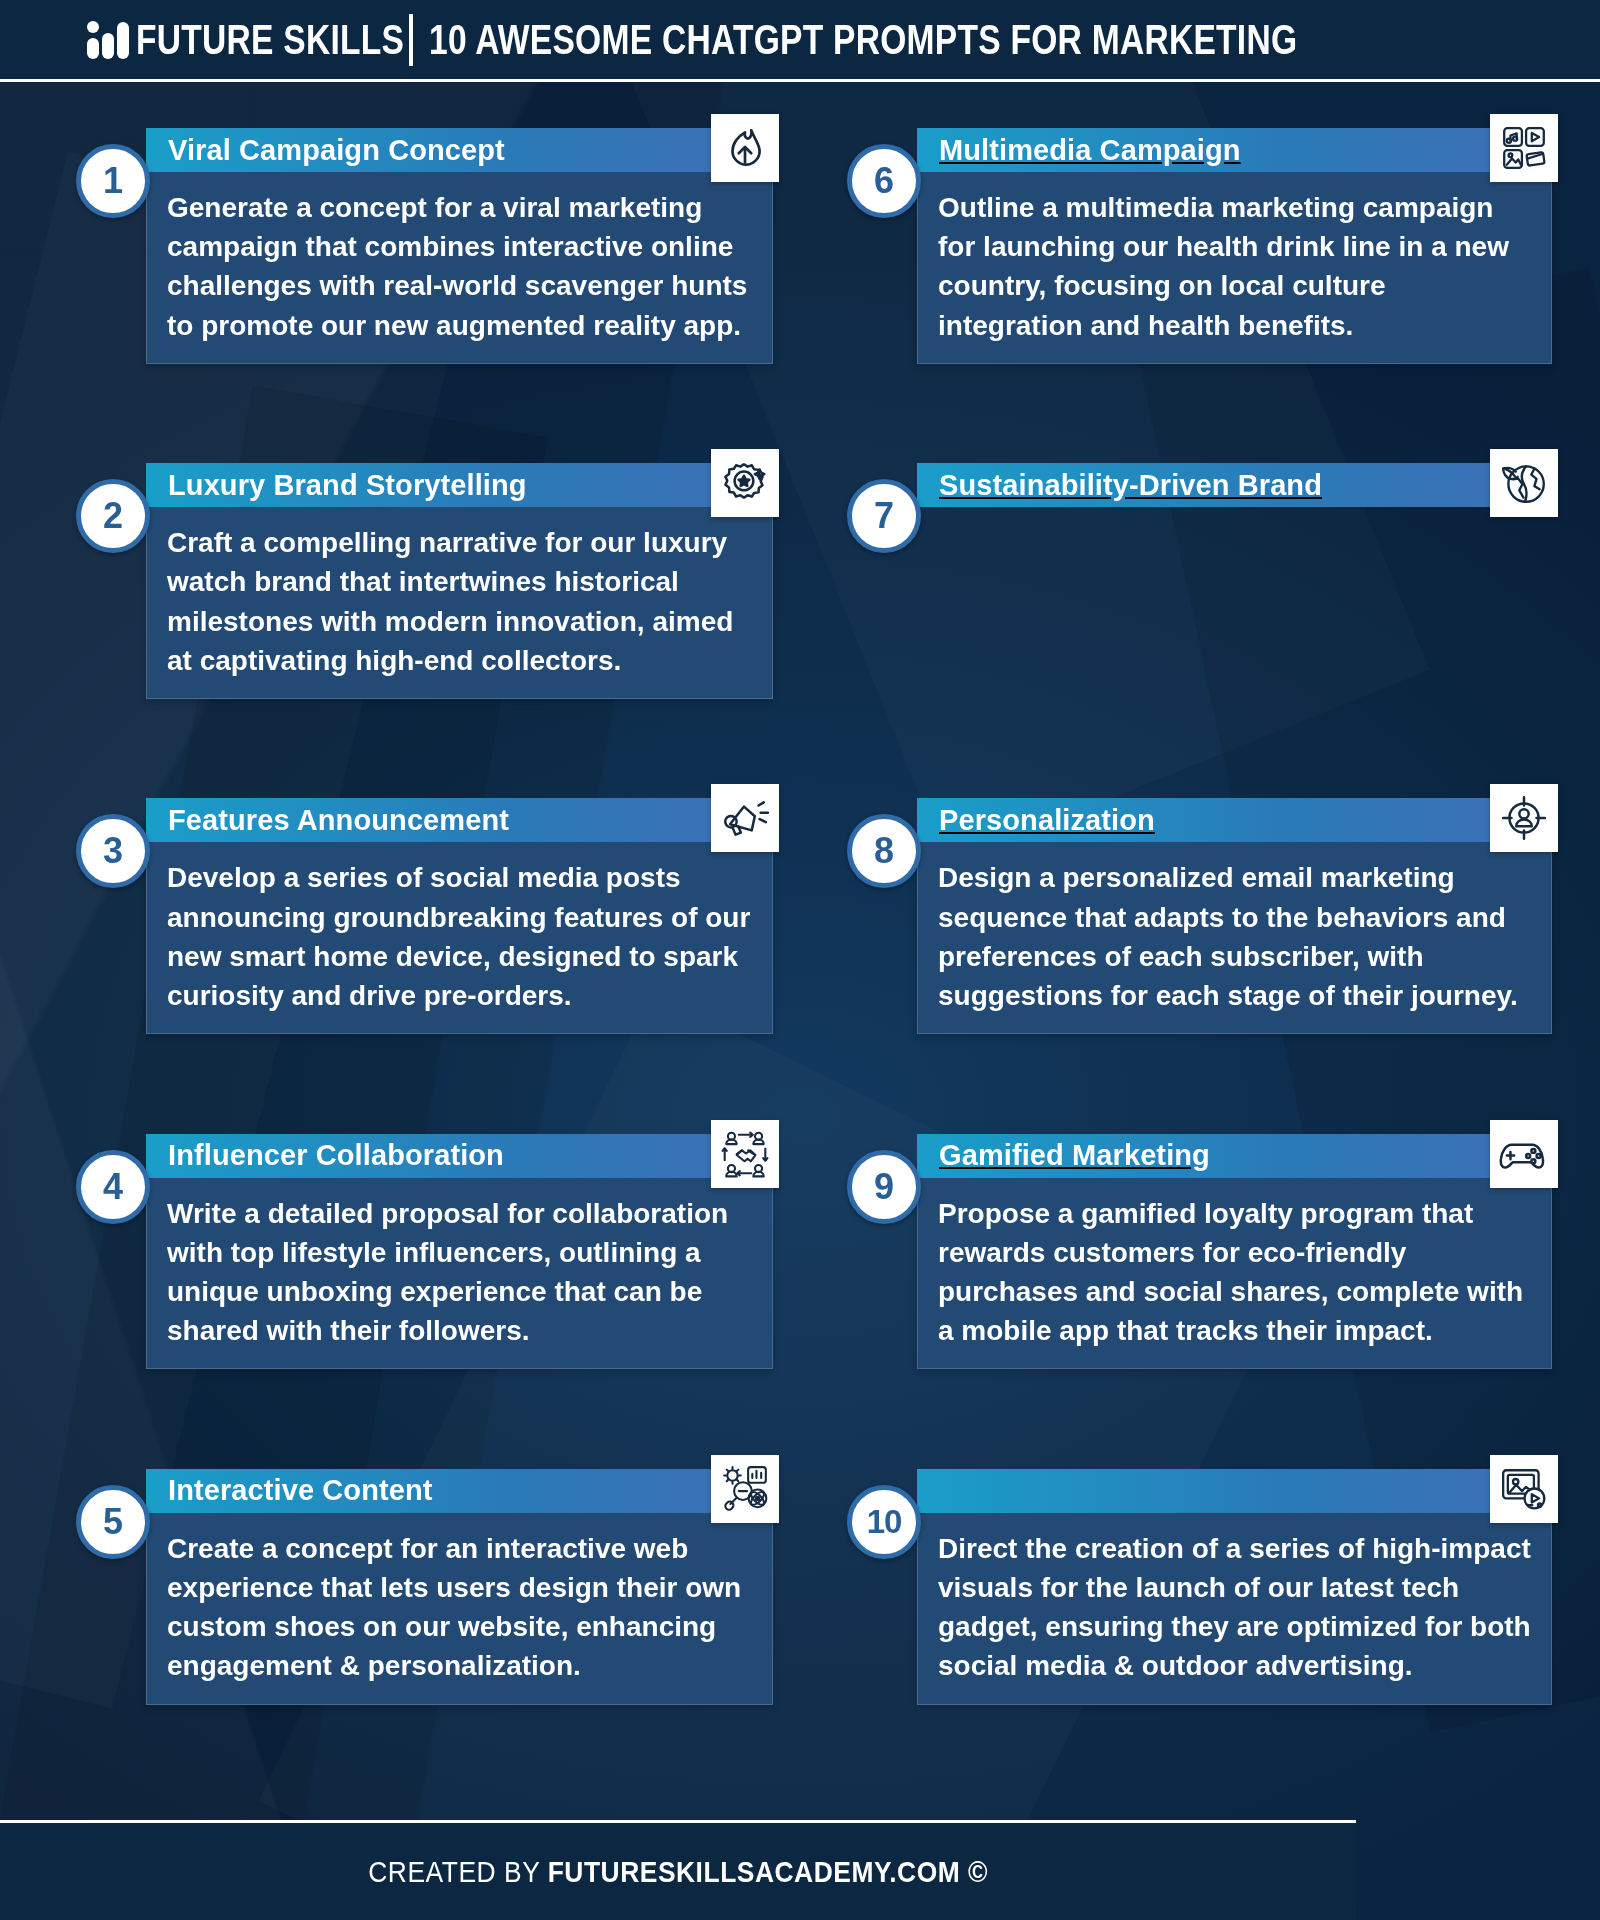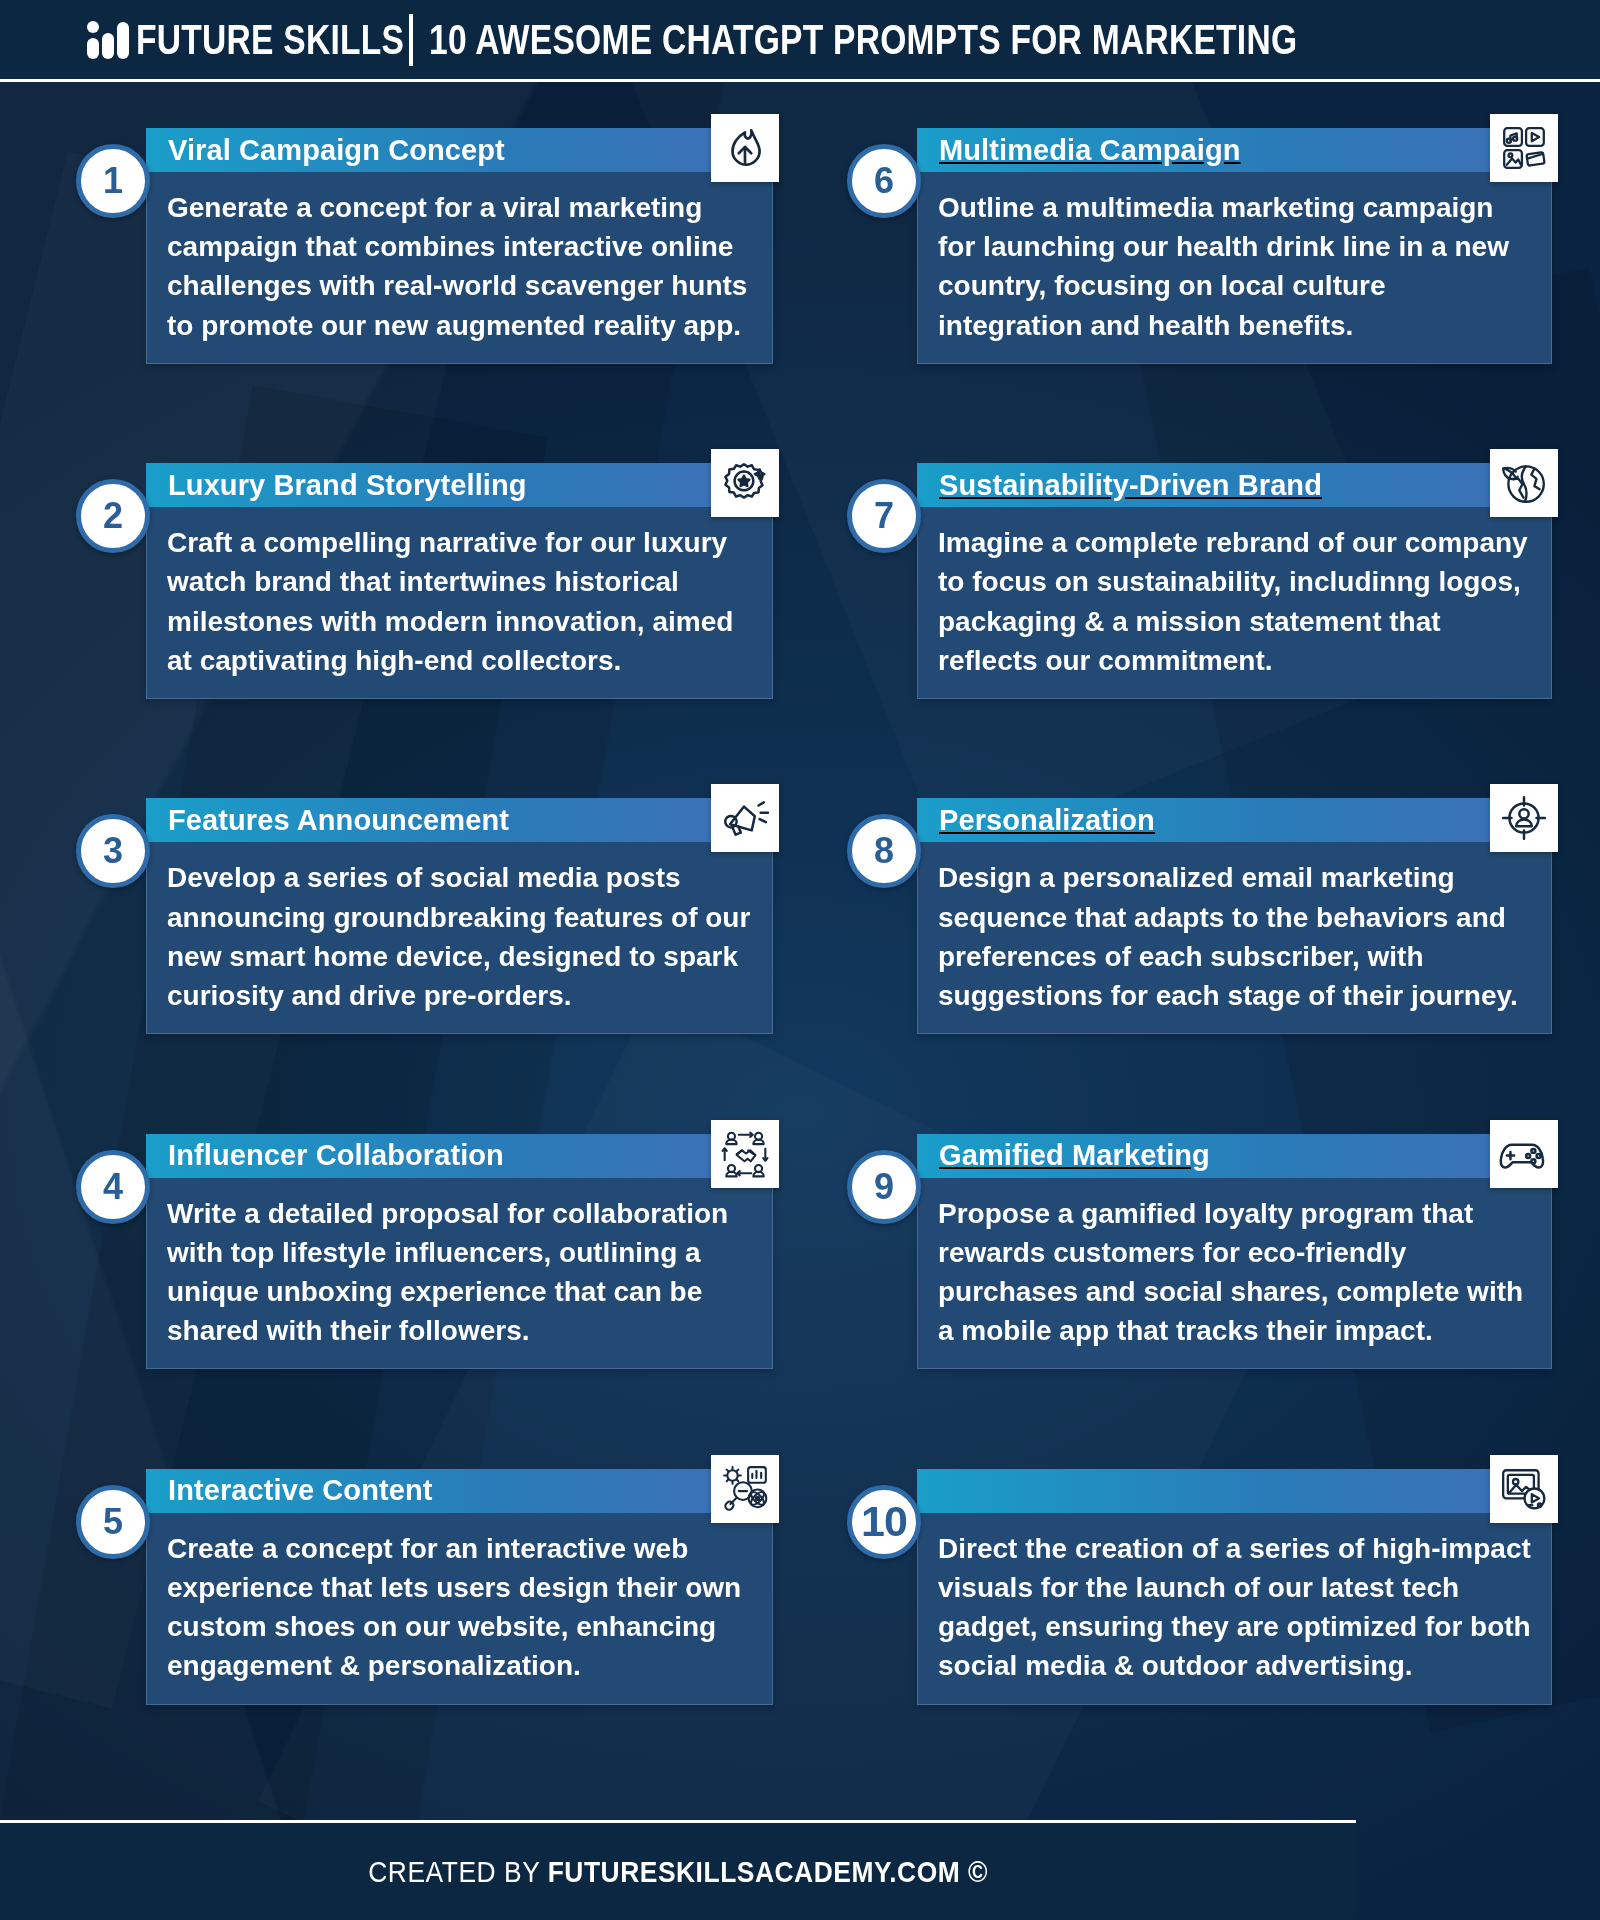--- a/index.html
+++ b/index.html
@@ -109,21 +109,21 @@
     color: #2a5f96;
     font-size: 36px;
     font-weight: 700;
     display: flex;
     align-items: center;
     justify-content: center;
     z-index: 5;
     box-shadow: 0 2px 5px rgba(0,0,0,0.30);
     line-height: 1;
   }
-  .card-num.wide { font-size: 43px; letter-spacing: -1px; }
+  .card-num.wide { font-size: 33px; letter-spacing: -1px; }
 
   .card-head {
     position: relative;
     margin-left: 62px;
     height: 44px;
     background: linear-gradient(90deg, #1a9ec9 0%, #2a7ab8 58%, #3f6fb5 100%);
     display: flex;
     align-items: center;
     z-index: 3;
   }
@@ -283,21 +283,20 @@
           <svg viewBox="0 0 48 48" fill="none" stroke="#16293f" stroke-width="2.3" stroke-linecap="round" stroke-linejoin="round">
             <circle cx="26" cy="25" r="17"></circle>
             <path d="M26 8c-5 6-5 12-2 17s3 11 1 17"></path>
             <path d="M9.5 20h9l4 5-3 6 4 7"></path>
             <path d="M34 10l-3 6 5 4-2 7 5 3"></path>
             <path d="M16 13c-3-3-8-4-12-3 0 5 3 9 7 10 3 .8 6 0 7-2"></path>
             <path d="M5 10c5 2 9 5 11 9"></path>
           </svg>
         </div>
       </div>
-      <div class="card-body">Imagine a complete rebrand of our company to focus on sustainability, includinng logos, packaging &amp;  a mission statement that reflects our commitment.</div>
     </div>
 
     <div class="card col-left">
       <div class="card-num">3</div>
       <div class="card-head">
         <div class="card-title">Features Announcement</div>
         <div class="card-icon">
           <svg viewBox="0 0 48 48" fill="none" stroke="#16293f" stroke-width="2.4" stroke-linecap="round" stroke-linejoin="round">
             <path d="M9 26l18-12 7 12-7 12z" transform="rotate(-18 22 26)"></path>
             <rect x="5" y="22" width="11" height="11" rx="5.5" transform="rotate(-18 10.5 27.5)"></rect>

